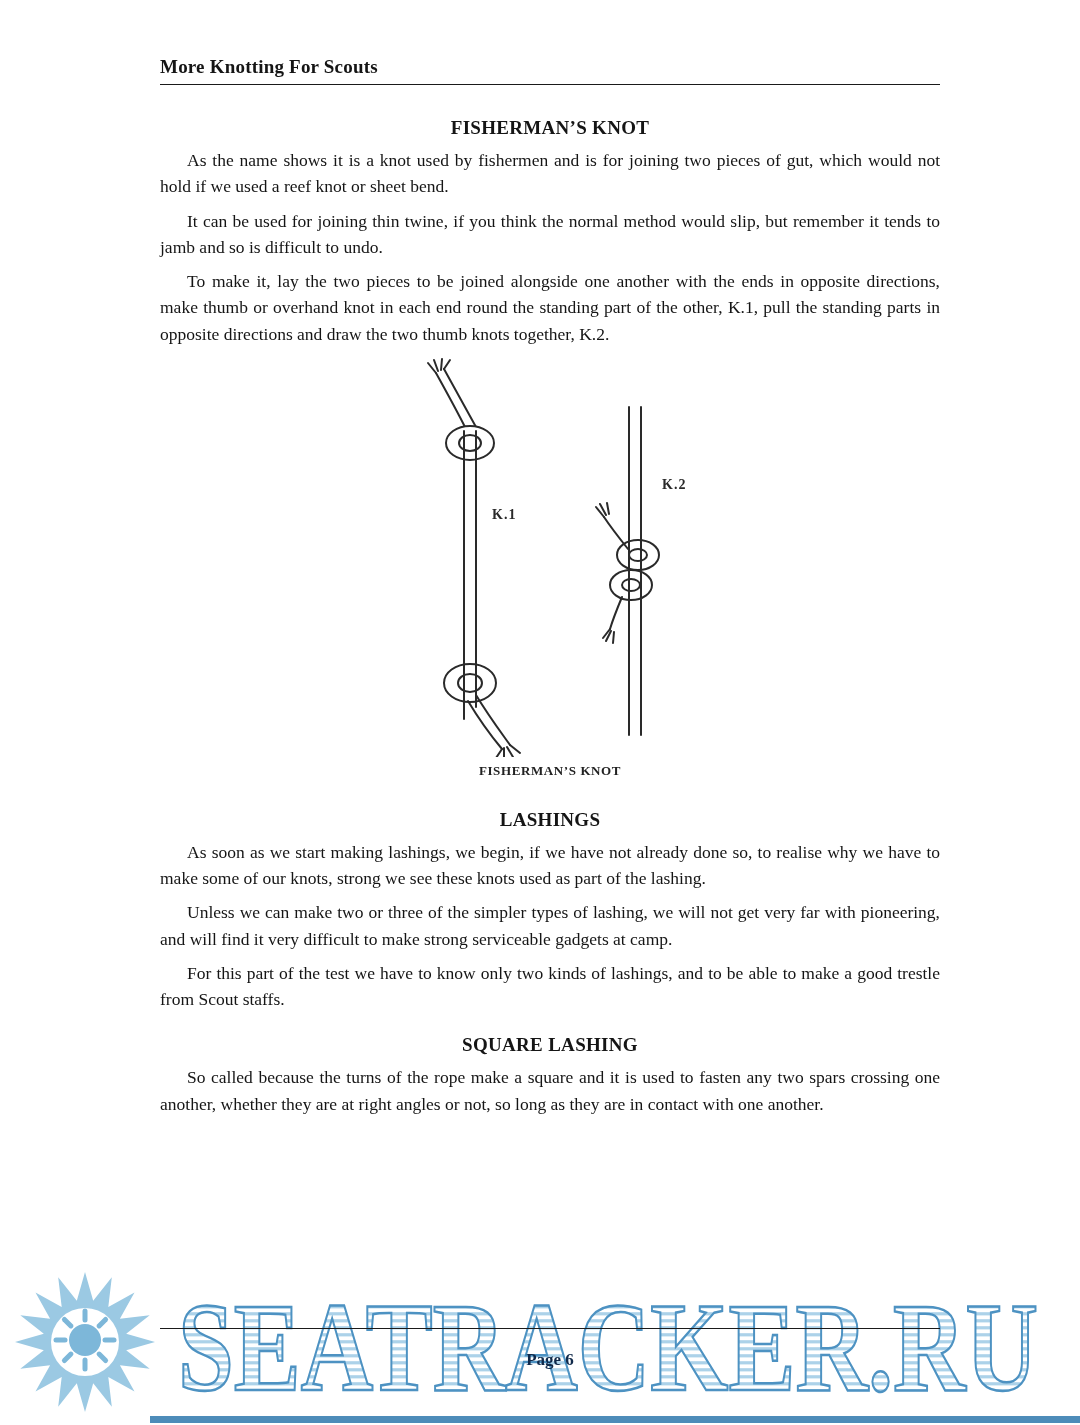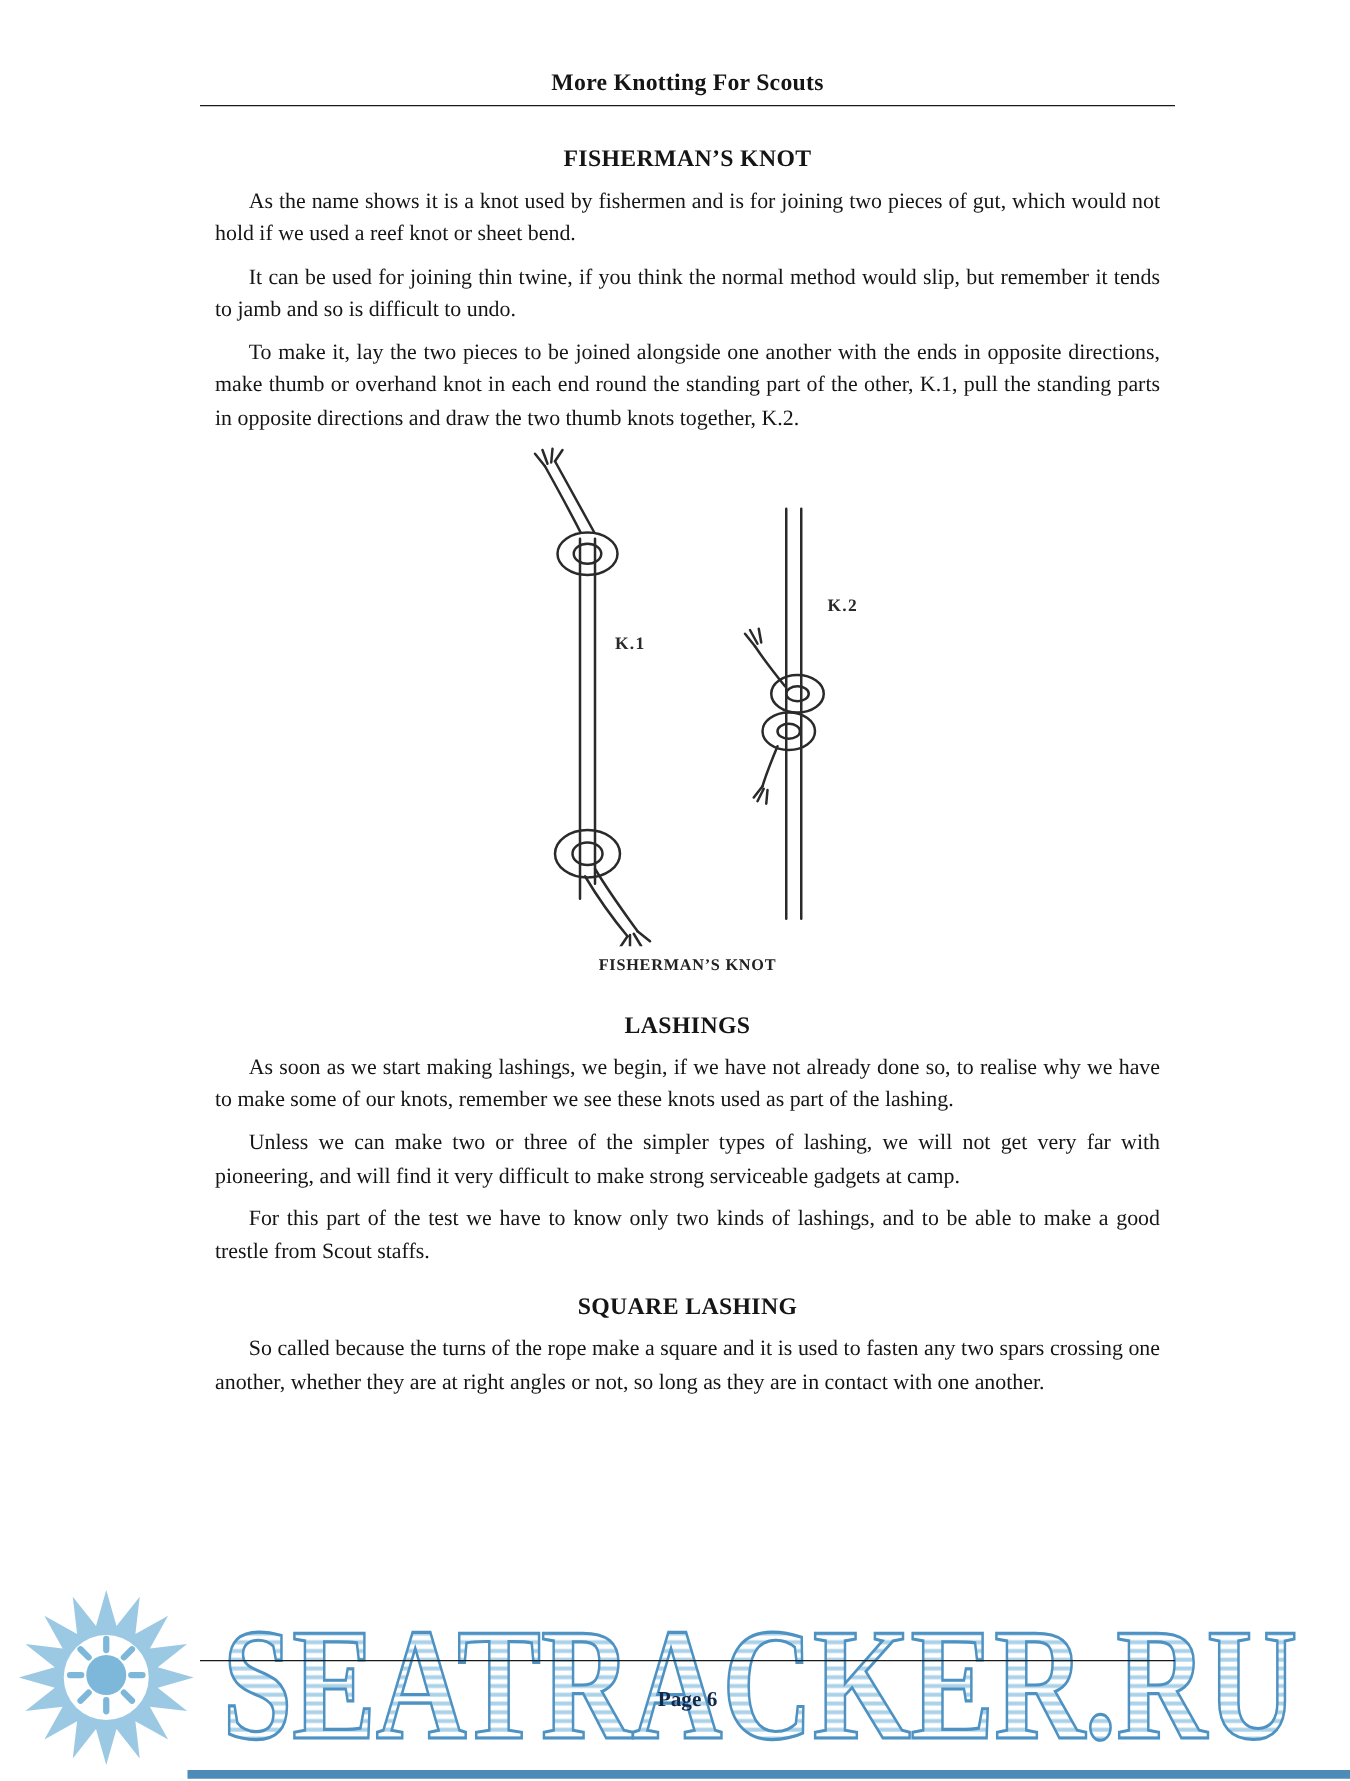--- a/index.html
+++ b/index.html
@@ -11,21 +11,21 @@
     color: #151515;
     overflow: hidden;
   }
   .content {
     position: absolute;
     left: 160px; top: 0;
     width: 780px;
   }
   .doc-header {
     padding-top: 56px;
-    text-align: center;
+    text-align: left;
     font-weight: bold;
     font-size: 19px;
     letter-spacing: 0.2px;
   }
   .header-rule {
     border: none;
     border-top: 1.6px solid #1a1a1a;
     margin: 6px 0 0 0;
   }
   h2.section-heading {
@@ -35,21 +35,21 @@
     letter-spacing: 0.3px;
     margin: 30px 0 6px 0;
   }
   h2.section-heading.first { margin-top: 32px; }
   h2.section-heading.square { margin-top: 22px; }
   p.body-par {
     font-size: 17.5px;
     line-height: 1.5;
     text-align: justify;
     text-indent: 27px;
-    margin: 8px 12px;
+    margin: 8px 0;
   }
   .figure-block {
     text-align: center;
     margin: 10px 0 4px 0;
   }
   .figure-caption {
     font-size: 13px;
     font-weight: bold;
     letter-spacing: 0.6px;
     margin-top: 2px;
@@ -128,21 +128,21 @@
         <path d="M222,240 C217,252 213,262 210,272"></path>
         <path d="M210,272 L203,281 M211,274 L206,284 M214,275 L213,286"></path>
       </g>
       <text class="knot-label" x="92" y="162">K.1</text>
       <text class="knot-label" x="262" y="132">K.2</text>
     </svg>
     <div class="figure-caption">FISHERMAN’S KNOT</div>
   </div>
 
   <h2 class="section-heading">LASHINGS</h2>
-  <p class="body-par">As soon as we start making lashings, we begin, if we have not already done so, to realise why we have to make some of our knots, remember we see these knots used as part of the lashing.</p>
+  <p class="body-par">As soon as we start making lashings, we begin, if we have not already done so, to realise why we have to make some of our knots, strong we see these knots used as part of the lashing.</p>
   <p class="body-par">Unless we can make two or three of the simpler types of lashing, we will not get very far with pioneering, and will find it very difficult to make strong serviceable gadgets at camp.</p>
   <p class="body-par">For this part of the test we have to know only two kinds of lashings, and to be able to make a good trestle from Scout staffs.</p>
 
   <h2 class="section-heading square">SQUARE LASHING</h2>
   <p class="body-par">So called because the turns of the rope make a square and it is used to fasten any two spars crossing one another, whether they are at right angles or not, so long as they are in contact with one another.</p>
 
 </div>
 
 <div class="watermark">
   <svg width="1080" height="163" viewBox="0 0 1080 163">

